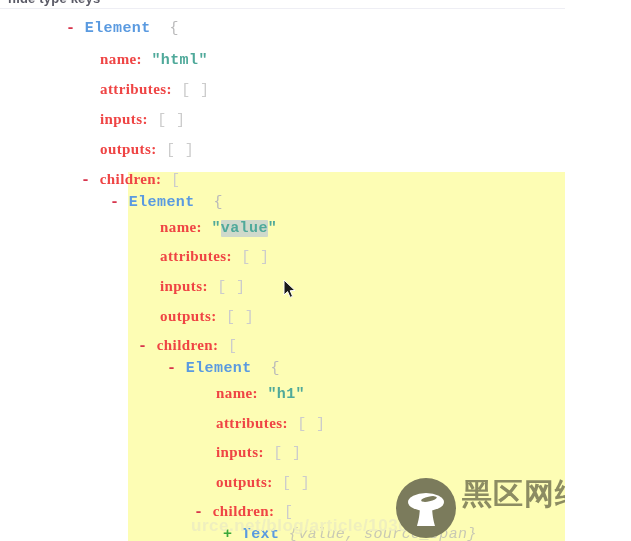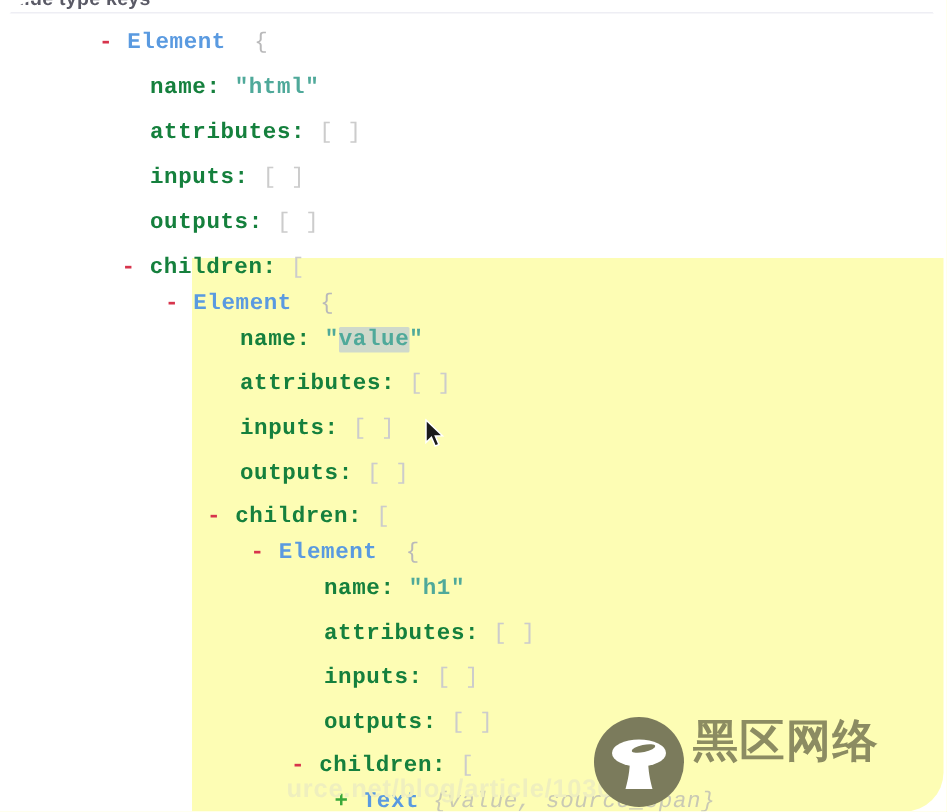--- a/index.html
+++ b/index.html
@@ -9,25 +9,24 @@
   }
   body {
     width: 631px;
     height: 541px;
     overflow: hidden;
     font-family: "Liberation Mono", "DejaVu Sans Mono", monospace;
   }
 
   #viewer {
     position: relative;
-    width: 629px;
+    width: 565px;
     height: 541px;
     background: #ffffff;
     overflow: hidden;
-    border-radius: 26px;
   }
 
   
   .clipped-header {
     position: absolute;
     left: 0;
     top: -9px;
     width: 631px;
     height: 16px;
     font-family: "Liberation Sans", sans-serif;
@@ -76,21 +75,21 @@
     line-height: 30px;
     font-size: 15px;
     white-space: pre;
     letter-spacing: 0.4px;
   }
 
   .tok-toggle-minus { color: #d7344c; font-weight: 700; }
   .tok-toggle-plus  { color: #3aa83a; font-weight: 700; }
   .tok-type         { color: #5a9ae0; font-weight: 700; }
   .tok-brace        { color: #b9b9ba; }
-  .tok-key          { color: #15803d; font-weight: 700; }
+  .tok-key          { color: #ef4444; font-weight: 700; font-family: Liberation Serif, serif; }
   .tok-string       { color: #4fa99a; font-weight: 700; }
   .tok-bracket      { color: #cccccc; }
   .tok-preview      { color: #c9c9b4; font-style: italic; }
 
   .sel {
     background: #cfd9cb;
     border-radius: 1px;
   }
 
   

